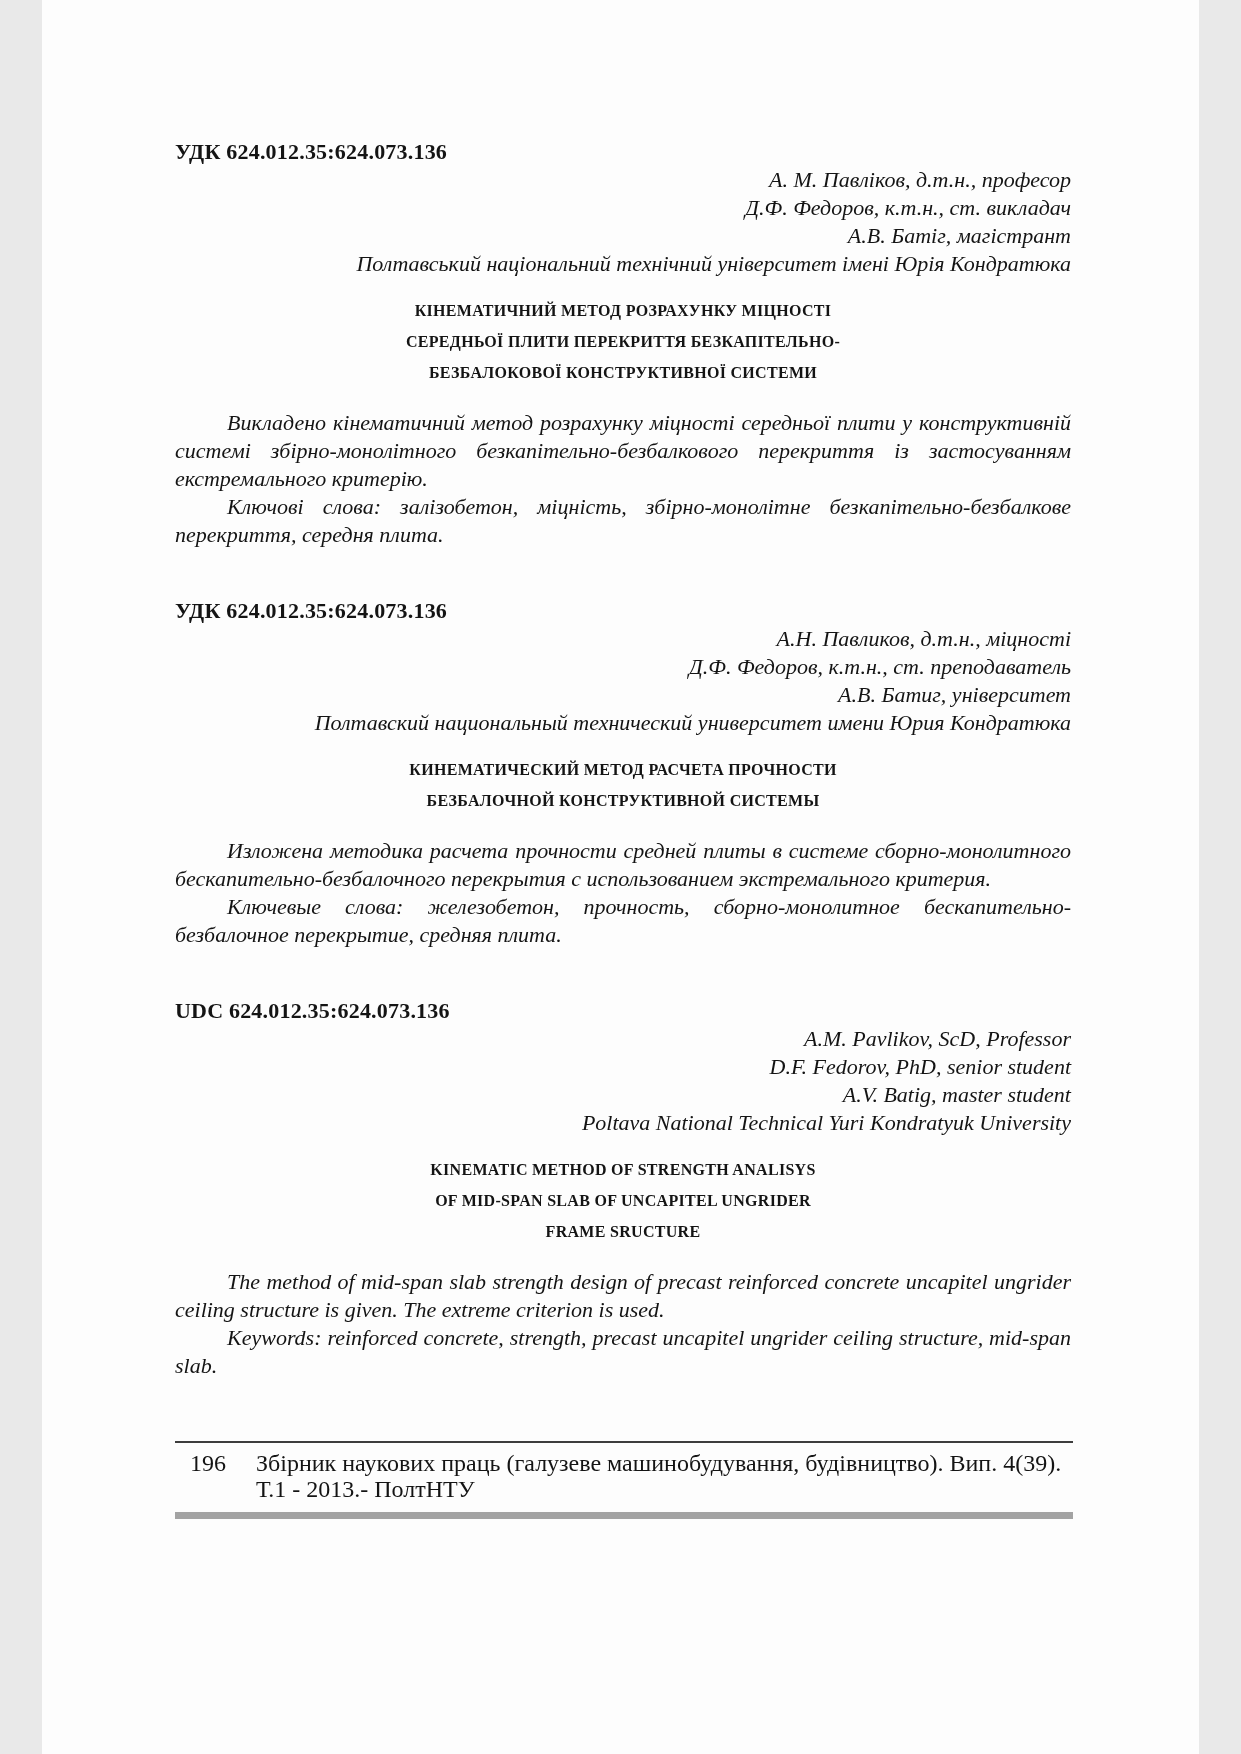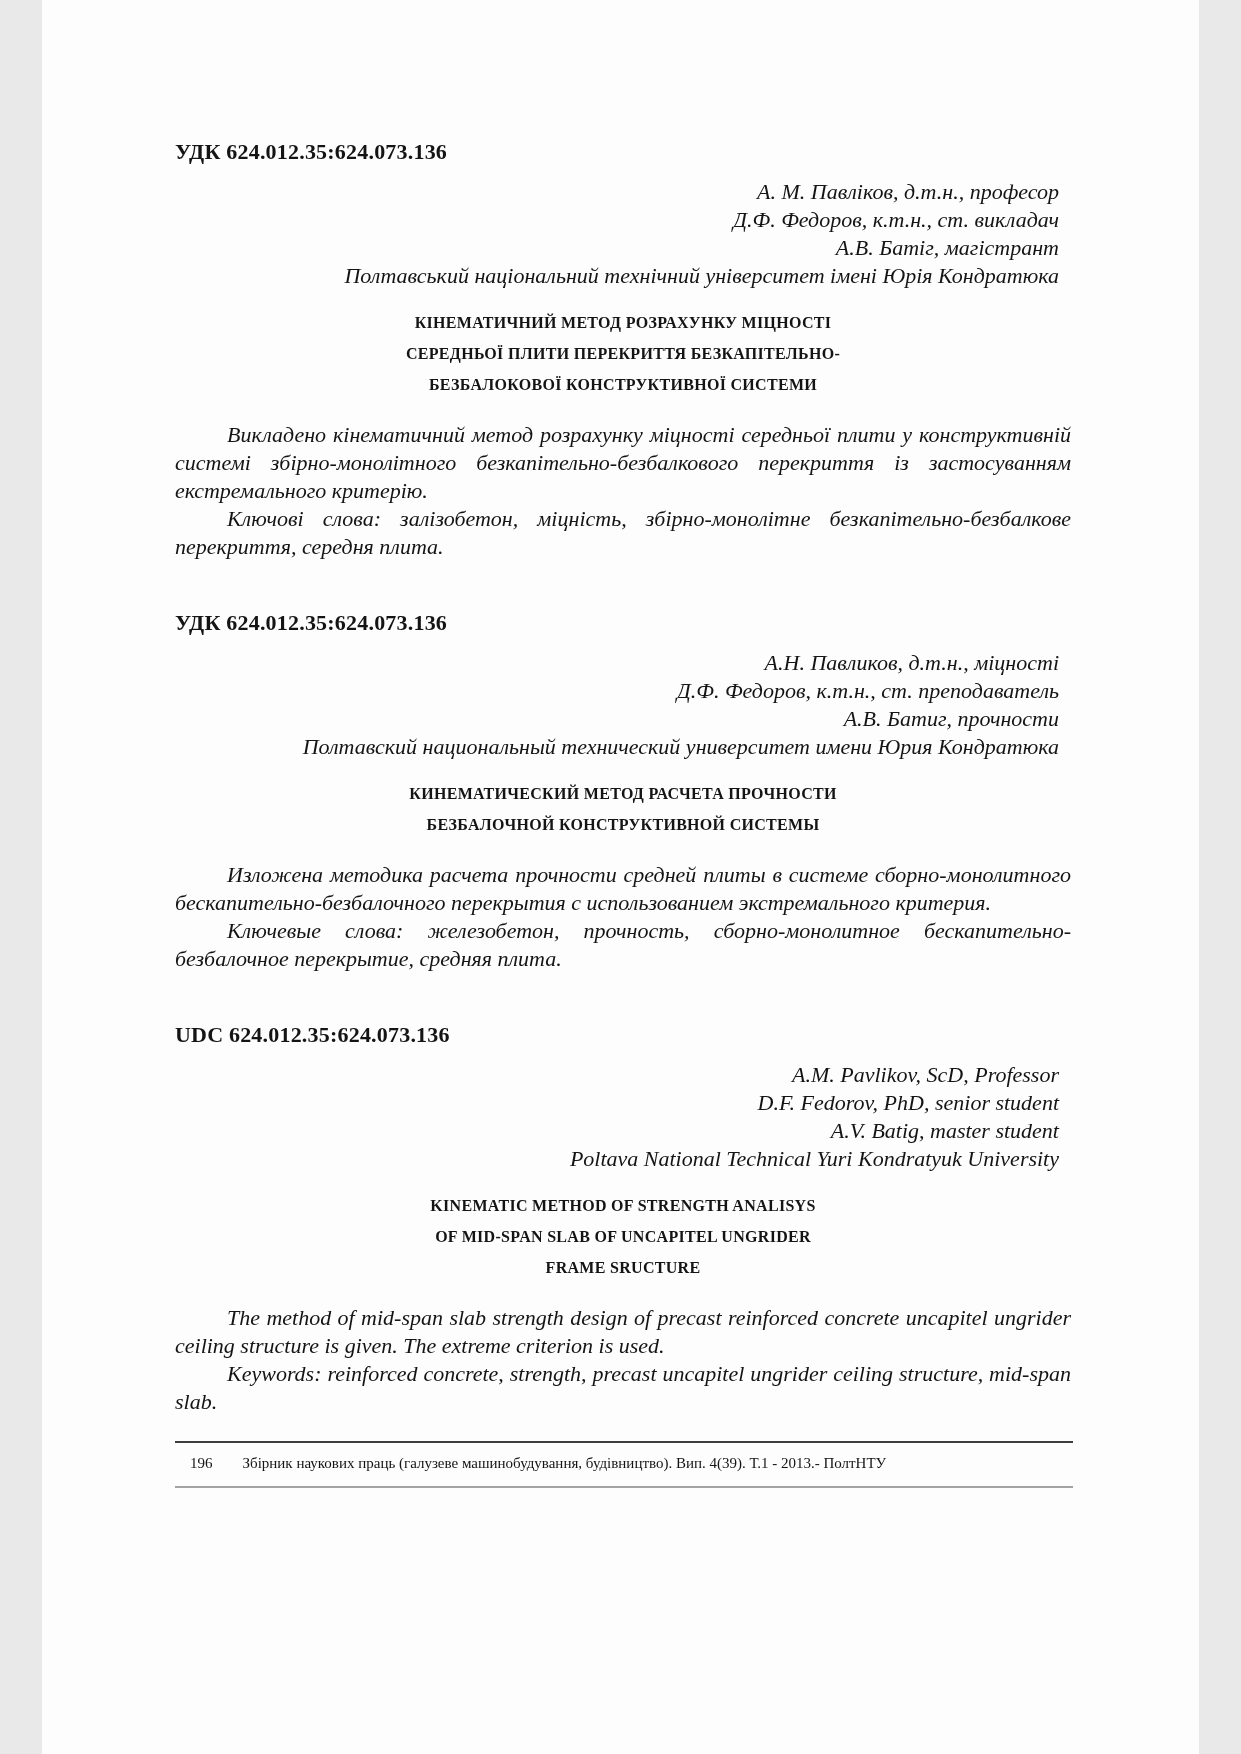--- a/index.html
+++ b/index.html
@@ -26,21 +26,21 @@
     margin-bottom: 48px;
   }
   .udc {
     font-weight: bold;
     margin: 0;
     letter-spacing: 0.2px;
   }
   .authors {
     text-align: right;
     font-style: italic;
-    margin: 12px;
+    margin: 0;
   }
   .authors .author-line {
     margin: 0;
     line-height: 28px;
   }
   .title {
     text-align: center;
     font-weight: bold;
     font-size: 16px;
     line-height: 31px;
@@ -66,23 +66,23 @@
   }
   .kw-label {
     font-weight: normal;
   }
   .footer {
     position: absolute;
     left: 133px;
     right: 126px;
     top: 1441px;
     border-top: 2px solid #3d3d3d;
-    border-bottom: 2px solid #a3a3a3;
+    border-bottom: 7px solid #a3a3a3;
     padding: 7px 0 10px 0;
-    font-size: 15px;
+    font-size: 24px;
     line-height: 26px;
     display: flex;
     align-items: baseline;
   }
   .footer .page-num {
     margin-left: 15px;
     margin-right: 30px;
     flex: 0 0 auto;
   }
   .footer .footer-text {
@@ -112,21 +112,21 @@
       <p class="keywords">
         <span class="kw-label">Ключові слова:</span><span> залізобетон, міцність, збірно-монолітне безкапітельно-безбалкове перекриття, середня плита.</span>
       </p>
     </section>
 
     <section class="article-block">
       <p class="udc">УДК 624.012.35:624.073.136</p>
       <div class="authors">
         <p class="author-line">А.Н. Павликов, д.т.н., міцності</p>
         <p class="author-line">Д.Ф. Федоров, к.т.н., ст. преподаватель</p>
-        <p class="author-line">А.В. Батиг, прочности</p>
+        <p class="author-line">А.В. Батиг, університет</p>
         <p class="author-line">Полтавский национальный технический университет имени Юрия Кондратюка</p>
       </div>
       <h1 class="title">
         <span class="title-line">КИНЕМАТИЧЕСКИЙ МЕТОД РАСЧЕТА ПРОЧНОСТИ</span>
         <span class="title-line">БЕЗБАЛОЧНОЙ КОНСТРУКТИВНОЙ СИСТЕМЫ</span>
       </h1>
       <p class="abstract">Изложена методика расчета прочности средней плиты в системе сборно-монолитного бескапительно-безбалочного перекрытия с использованием экстремального критерия.</p>
       <p class="keywords">
         <span class="kw-label">Ключевые слова:</span><span> железобетон, прочность, сборно-монолитное бескапительно-безбалочное перекрытие, средняя плита.</span>
       </p>

